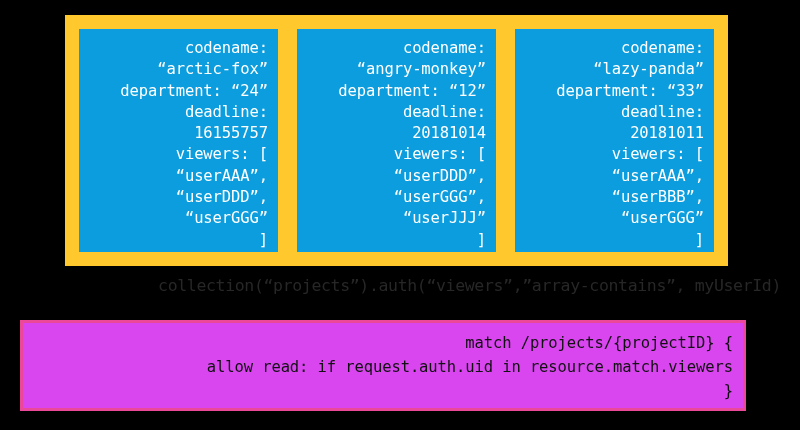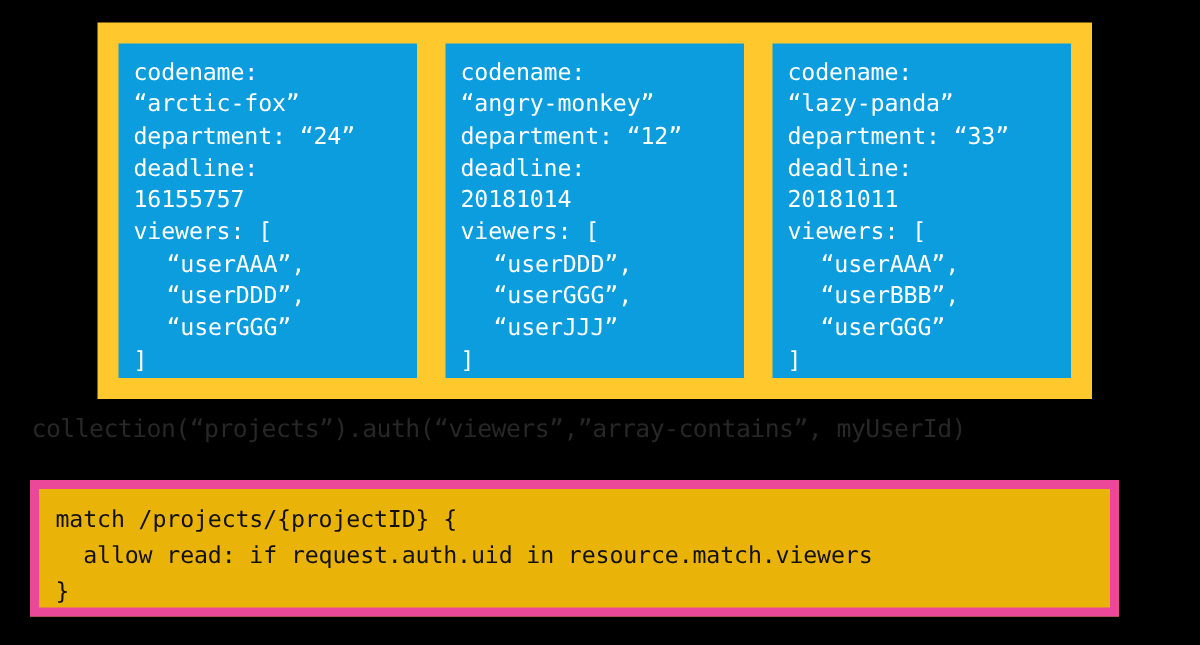--- a/index.html
+++ b/index.html
@@ -12,20 +12,21 @@
     height: 430px;
     overflow: hidden;
     font-family: "DejaVu Sans Mono", monospace;
   }
 
   .stage {
     position: relative;
     width: 800px;
     height: 430px;
     background: #000000;
+    text-align: right;
   }
 
   
   .collection-frame {
     position: absolute;
     left: 65px;
     top: 15px;
     width: 663px;
     height: 251px;
     background: #FFC82C;
@@ -72,22 +73,22 @@
     letter-spacing: -0.35px;
   }
 
   
   .rules-box {
     position: absolute;
     left: 20px;
     top: 320px;
     width: 726px;
     height: 91px;
-    background: #eab308;
-    border: 6px solid #ec4899;
+    background: #d946ef;
+    border: 3px solid #ec4899;
     box-sizing: border-box;
     padding: 8px 10px 8px 11px;
   }
   .rules-line {
     color: #111111;
     font-family: "DejaVu Sans Mono", monospace;
     font-size: 15.5px;
     line-height: 24px;
     white-space: pre;
     letter-spacing: -0.1px;

